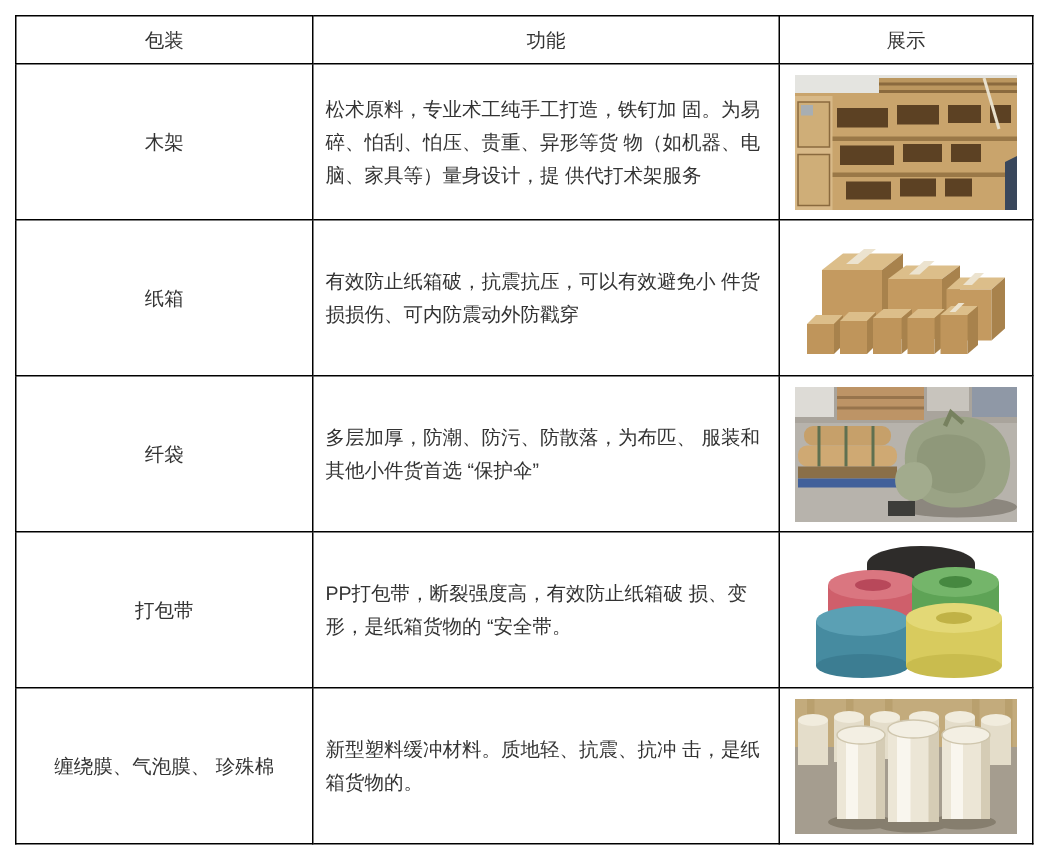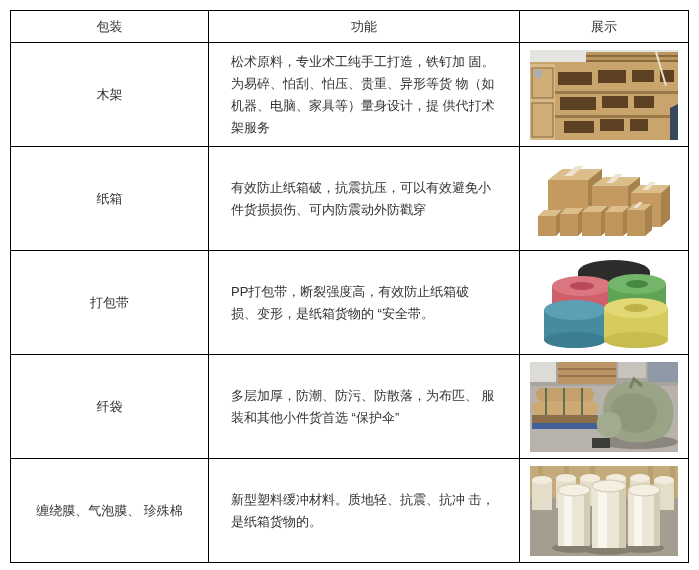--- a/index.html
+++ b/index.html
@@ -28,21 +28,21 @@
   }
   td.pack-name {
     font-size: 13px; color: #333;
     text-align: center; vertical-align: middle;
     padding: 12px 5px;
   }
   td.pack-func {
     font-size: 13px; color: #333;
     text-align: left; vertical-align: middle;
     line-height: 22px;
-    padding: 0 22px;
+    padding: 0 8px;
   }
   td.pack-photo { text-align: center; vertical-align: middle; padding: 0; }
   svg.photo { display: block; margin: 0 auto; }
 </style>
 </head>
 <body>
 
 <div class="page">
 <table class="pack">
   <colgroup>
@@ -128,52 +128,20 @@
           <polygon points="93,58 100,52 100,76 93,82" fill="#a8824c"></polygon>
           <polygon points="97,56 104,50 122,50 115,56" fill="#dcbe8a"></polygon>
           <rect x="97" y="56" width="18" height="26" fill="#bf955b"></rect>
           <polygon points="115,56 122,50 122,76 115,82" fill="#a8824c"></polygon>
           <polygon points="103,54 109,48 113,48 107,54" fill="#ece3cf"></polygon>
         </svg>
       </td>
     </tr>
 
     <tr>
-      <td class="pack-name">打包带</td>
-      <td class="pack-func">PP打包带，断裂强度高，有效防止纸箱破 损、变形，是纸箱货物的 “安全带。</td>
-      <td class="pack-photo">
-        <svg class="photo" width="148" height="90" viewBox="0 0 148 90" aria-label="strapping-rolls-photo">
-          <rect width="148" height="90" fill="#ffffff"></rect>
-
-          <ellipse cx="84" cy="14" rx="36" ry="12" fill="#2e2c2a"></ellipse>
-          <rect x="48" y="14" width="72" height="12" fill="#2e2c2a"></rect>
-
-          <rect x="22" y="28" width="60" height="34" fill="#cf5f6b"></rect>
-          <ellipse cx="52" cy="62" rx="30" ry="9" fill="#c25260"></ellipse>
-          <ellipse cx="52" cy="28" rx="30" ry="10" fill="#da7680"></ellipse>
-          <ellipse cx="52" cy="28" rx="12" ry="4" fill="#b8485a"></ellipse>
-
-          <rect x="78" y="26" width="58" height="32" fill="#5ea356"></rect>
-          <ellipse cx="107" cy="58" rx="29" ry="9" fill="#529348"></ellipse>
-          <ellipse cx="107" cy="26" rx="29" ry="10" fill="#74b56a"></ellipse>
-          <ellipse cx="107" cy="26" rx="11" ry="4" fill="#468840"></ellipse>
-
-          <rect x="14" y="52" width="62" height="30" fill="#468ba0"></rect>
-          <ellipse cx="45" cy="82" rx="31" ry="8" fill="#3c7d92"></ellipse>
-          <ellipse cx="45" cy="52" rx="31" ry="10" fill="#5ba0b4"></ellipse>
-
-          <rect x="74" y="50" width="64" height="32" fill="#d8cb5e"></rect>
-          <ellipse cx="106" cy="82" rx="32" ry="8" fill="#c9bc4e"></ellipse>
-          <ellipse cx="106" cy="50" rx="32" ry="10" fill="#e3d876"></ellipse>
-          <ellipse cx="106" cy="50" rx="12" ry="4" fill="#c0b246"></ellipse>
-        </svg>
-      </td>
-    </tr>
-
-    <tr>
       <td class="pack-name">纤袋</td>
       <td class="pack-func">多层加厚，防潮、防污、防散落，为布匹、 服装和其他小件货首选 “保护伞”</td>
       <td class="pack-photo">
         <svg class="photo" width="148" height="90" viewBox="0 0 148 90" aria-label="woven-bags-photo">
           <rect width="148" height="90" fill="#b7b3ac"></rect>
           <rect width="148" height="24" fill="#a9a49c"></rect>
           <rect x="0" y="0" width="26" height="20" fill="#dddbd6"></rect>
           <rect x="28" y="0" width="58" height="22" fill="#bd9466"></rect>
           <rect x="28" y="6" width="58" height="2" fill="#97744c"></rect>
           <rect x="28" y="13" width="58" height="2" fill="#97744c"></rect>
@@ -189,20 +157,52 @@
           </g>
           <rect x="2" y="53" width="66" height="8" fill="#8a6f48"></rect>
           <rect x="2" y="61" width="66" height="6" fill="#41609a"></rect>
 
           <ellipse cx="108" cy="80" rx="40" ry="7" fill="#8c877e"></ellipse>
           <path d="M78,30 C88,18 118,16 132,26 C146,36 146,58 138,70 C128,82 96,84 84,74 C72,64 70,42 78,30 Z" fill="#9aa385"></path>
           <path d="M86,36 C96,30 112,30 122,38 C130,46 128,62 118,68 C106,74 90,70 84,60 C80,52 80,42 86,36 Z" fill="#8b9477" opacity="0.75"></path>
           <path d="M100,26 L104,17 L112,24" fill="none" stroke="#77815f" stroke-width="3"></path>
           <path d="M68,56 C74,48 86,48 90,56 C94,64 90,74 80,76 C70,76 64,66 68,56 Z" fill="#a2ab8d"></path>
           <rect x="62" y="76" width="18" height="10" fill="#3d3d3a"></rect>
+        </svg>
+      </td>
+    </tr>
+
+    <tr>
+      <td class="pack-name">打包带</td>
+      <td class="pack-func">PP打包带，断裂强度高，有效防止纸箱破 损、变形，是纸箱货物的 “安全带。</td>
+      <td class="pack-photo">
+        <svg class="photo" width="148" height="90" viewBox="0 0 148 90" aria-label="strapping-rolls-photo">
+          <rect width="148" height="90" fill="#ffffff"></rect>
+
+          <ellipse cx="84" cy="14" rx="36" ry="12" fill="#2e2c2a"></ellipse>
+          <rect x="48" y="14" width="72" height="12" fill="#2e2c2a"></rect>
+
+          <rect x="22" y="28" width="60" height="34" fill="#cf5f6b"></rect>
+          <ellipse cx="52" cy="62" rx="30" ry="9" fill="#c25260"></ellipse>
+          <ellipse cx="52" cy="28" rx="30" ry="10" fill="#da7680"></ellipse>
+          <ellipse cx="52" cy="28" rx="12" ry="4" fill="#b8485a"></ellipse>
+
+          <rect x="78" y="26" width="58" height="32" fill="#5ea356"></rect>
+          <ellipse cx="107" cy="58" rx="29" ry="9" fill="#529348"></ellipse>
+          <ellipse cx="107" cy="26" rx="29" ry="10" fill="#74b56a"></ellipse>
+          <ellipse cx="107" cy="26" rx="11" ry="4" fill="#468840"></ellipse>
+
+          <rect x="14" y="52" width="62" height="30" fill="#468ba0"></rect>
+          <ellipse cx="45" cy="82" rx="31" ry="8" fill="#3c7d92"></ellipse>
+          <ellipse cx="45" cy="52" rx="31" ry="10" fill="#5ba0b4"></ellipse>
+
+          <rect x="74" y="50" width="64" height="32" fill="#d8cb5e"></rect>
+          <ellipse cx="106" cy="82" rx="32" ry="8" fill="#c9bc4e"></ellipse>
+          <ellipse cx="106" cy="50" rx="32" ry="10" fill="#e3d876"></ellipse>
+          <ellipse cx="106" cy="50" rx="12" ry="4" fill="#c0b246"></ellipse>
         </svg>
       </td>
     </tr>
 
     <tr>
       <td class="pack-name">缠绕膜、气泡膜、 珍殊棉</td>
       <td class="pack-func">新型塑料缓冲材料。质地轻、抗震、抗冲 击，是纸箱货物的。</td>
       <td class="pack-photo">
         <svg class="photo" width="148" height="90" viewBox="0 0 148 90" aria-label="stretch-film-rolls-photo">
           <rect width="148" height="90" fill="#a59d8f"></rect>

